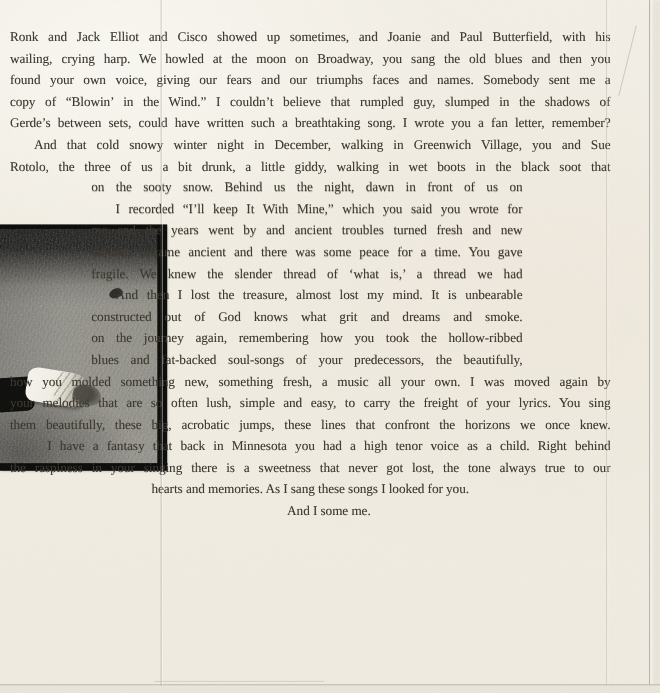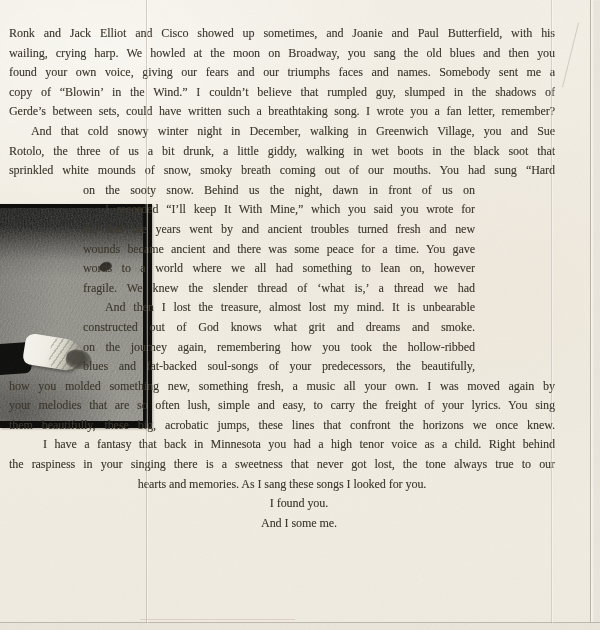--- a/index.html
+++ b/index.html
@@ -100,42 +100,39 @@
 
   <div class="textflow">
     <div class="sec">
         <div class="ln just">Ronk and Jack Elliot and Cisco showed up sometimes, and Joanie and Paul Butterfield, with his</div>
         <div class="ln just">wailing, crying harp.  We howled at the moon on Broadway, you sang the old blues and then you</div>
         <div class="ln just">found your own voice, giving our fears and our triumphs faces and names.  Somebody sent me a</div>
         <div class="ln just">copy of “Blowin’ in the Wind.”  I couldn’t believe that rumpled guy, slumped in the shadows of</div>
         <div class="ln just">Gerde’s between sets, could have written such a breathtaking song.  I wrote you a fan letter, remember?</div>
         <div class="ln just ind-s">And that cold snowy winter night in December, walking in Greenwich Village, you and Sue</div>
         <div class="ln just">Rotolo, the three of us a bit drunk, a little giddy, walking in wet boots in the black soot that</div>
-        <div class="ln just">sprinkled white mounds of snow, smoky breath coming out of our mouths. You had sung “Hard</div>
       </div>
     <div class="sec beside">
         <div class="ln just">on the sooty snow.  Behind us the night, dawn in front of us on</div>
         <div class="ln just ind-s">I recorded “I’ll keep It With Mine,” which you said you wrote for</div>
         <div class="ln just">me and the years went by and ancient troubles turned fresh and new</div>
         <div class="ln just">wounds became ancient and there was some peace for a time. You gave</div>
-        <div class="ln just">words to a world where we all had something to lean on, however</div>
         <div class="ln just">fragile.  We knew the slender thread of ‘what is,’ a thread we had</div>
         <div class="ln just ind-s">And then I lost the treasure, almost lost my mind.  It is unbearable</div>
         <div class="ln just">constructed out of God knows what grit and dreams and smoke.</div>
         <div class="ln just">on the journey again, remembering how you took the hollow-ribbed</div>
         <div class="ln just">blues and fat-backed soul-songs of your predecessors, the beautifully,</div>
       </div>
     <div class="sec">
         <div class="ln just">how you molded something new, something fresh, a music all your own.  I was moved again by</div>
         <div class="ln just">your melodies that are so often lush, simple and easy, to carry the freight of your lyrics.  You sing</div>
         <div class="ln just">them beautifully, these big, acrobatic jumps, these lines that confront the horizons we once knew.</div>
         <div class="ln just ind-l">I have a fantasy that back in Minnesota you had a high tenor voice as a child.  Right behind</div>
         <div class="ln just">the raspiness in your singing there is a sweetness that never got lost, the tone always true to our</div>
         <div class="ln">hearts and memories.  As I sang these songs I looked for you.</div>
-        <div class="ln ind-l">I found you.</div>
         <div class="ln ind-l">And I some me.</div>
       </div>
   </div>
 
   <div class="photo" title="black-and-white photograph of an outstretched arm in a dark sleeve, pale hand resting in tall grass, dark treeline band at top">
     <div class="photo-img">
       <div class="ph-streaks"></div>
       <svg class="ph-noise" xmlns="http://www.w3.org/2000/svg" preserveAspectRatio="none">
         <filter id="gphoto">
             <feTurbulence type="fractalNoise" baseFrequency="0.7" numOctaves="2" stitchTiles="stitch"></feTurbulence>

